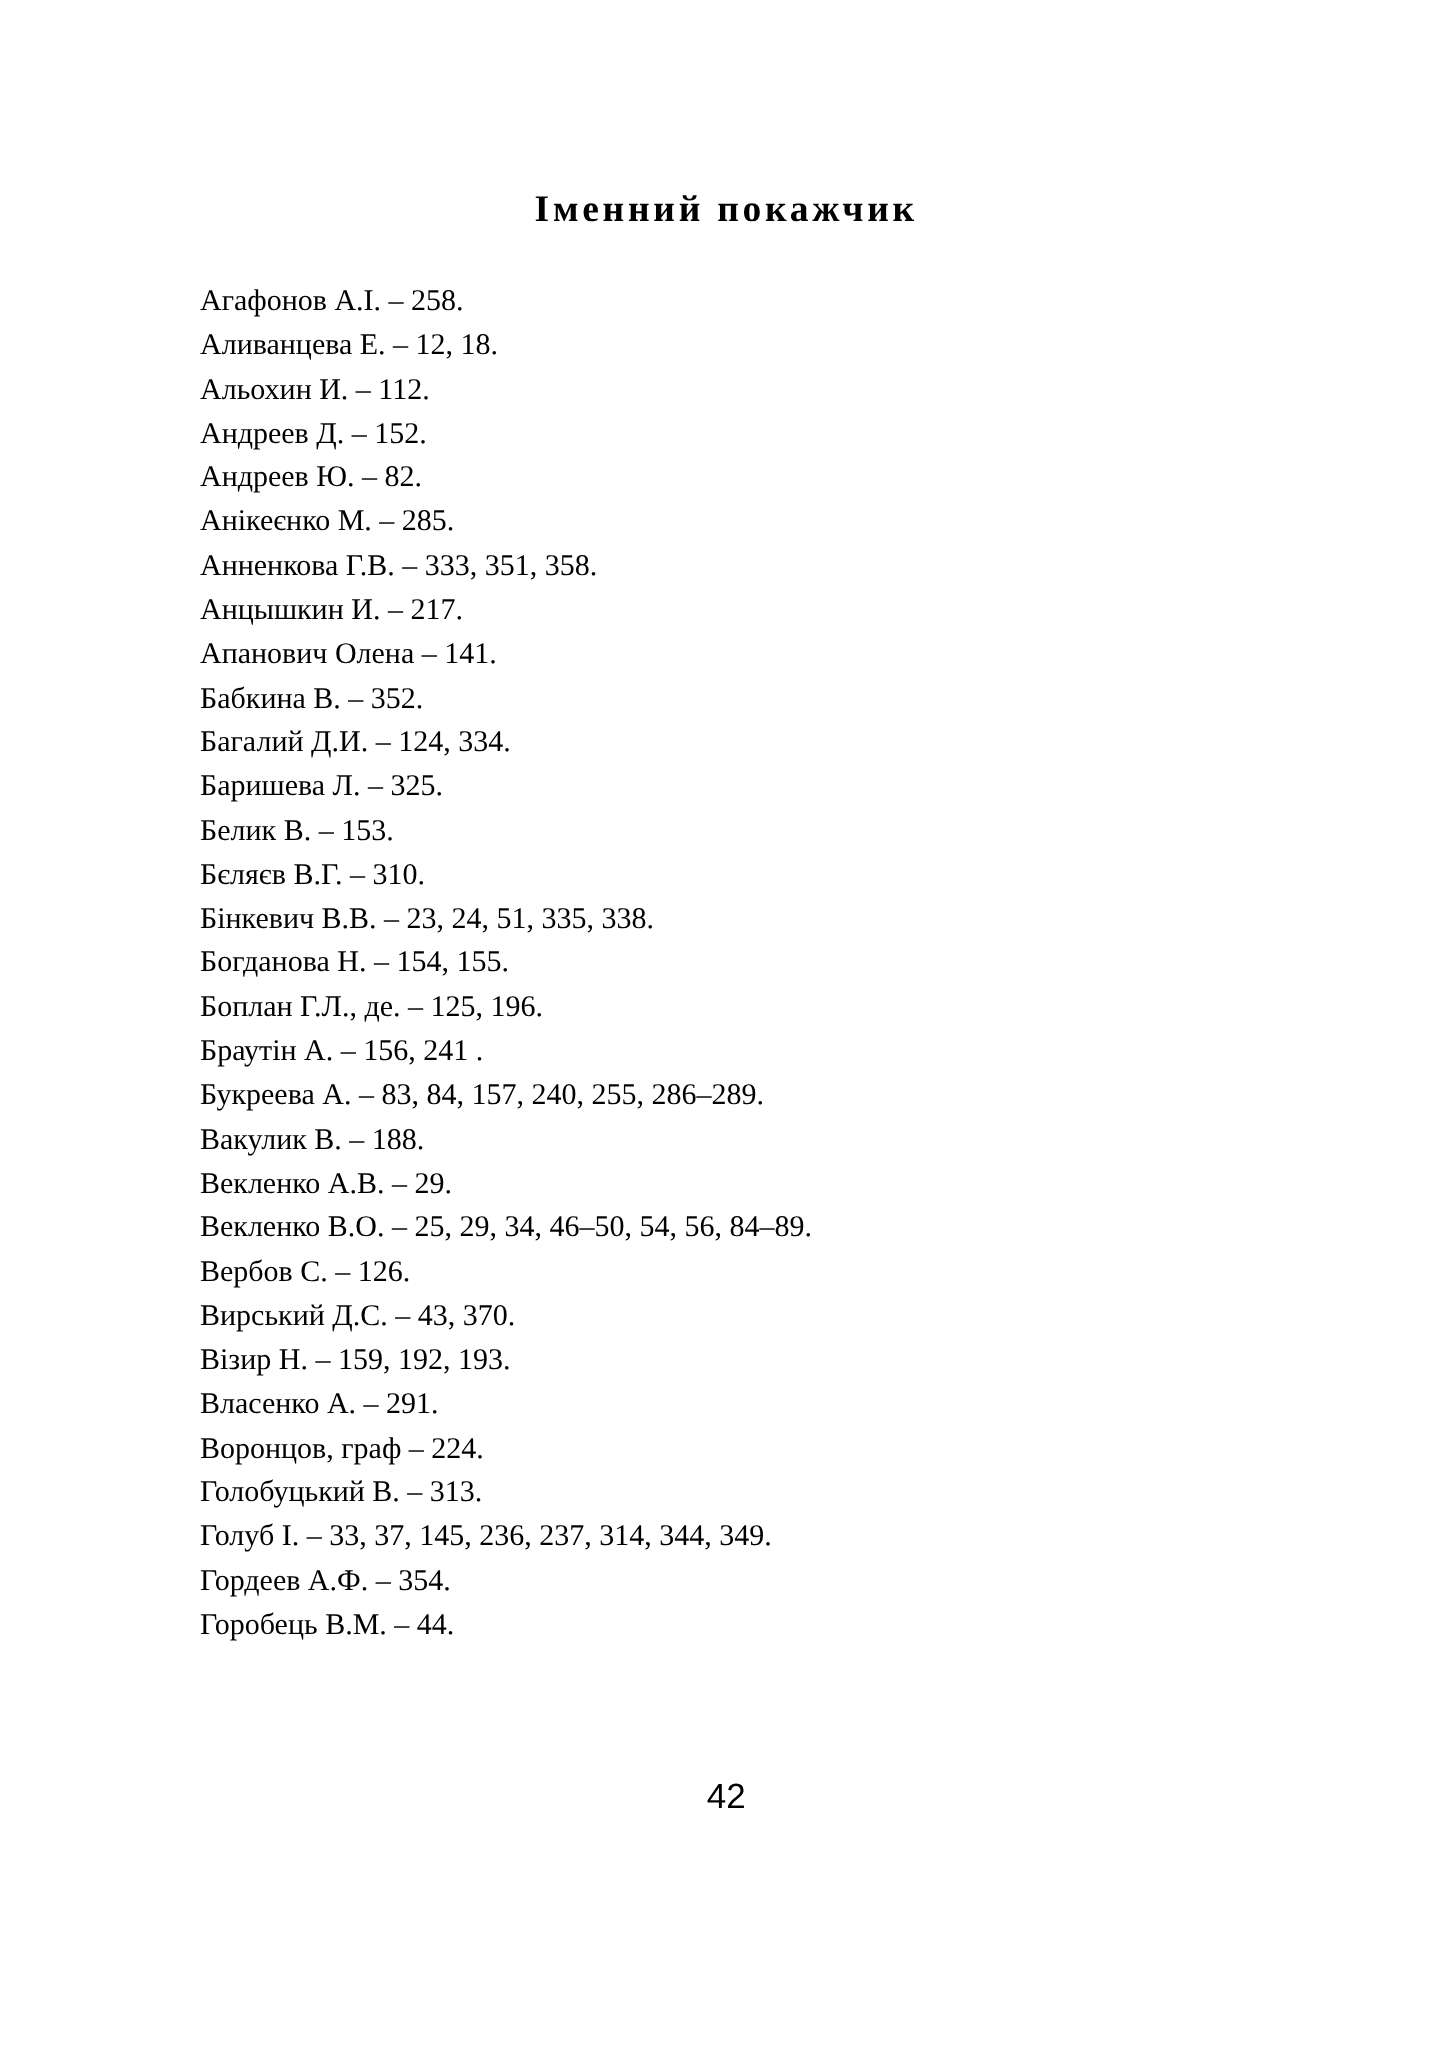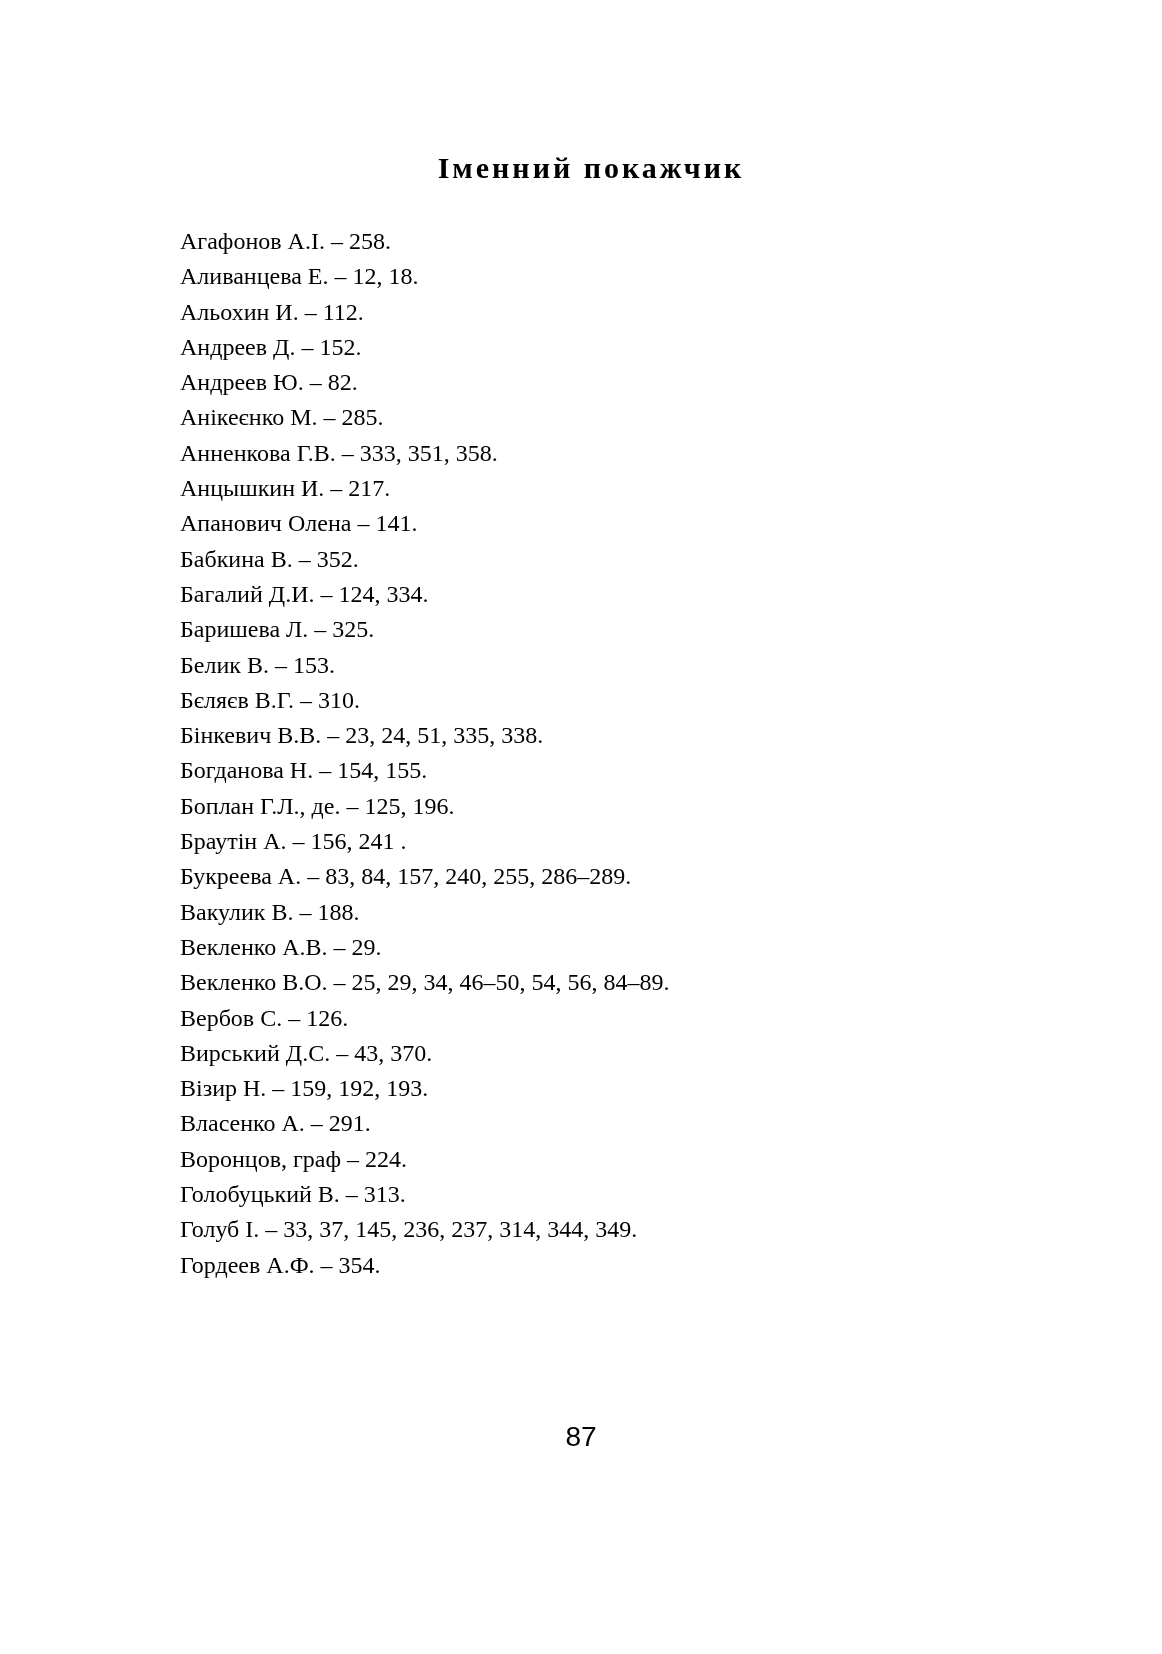--- a/index.html
+++ b/index.html
@@ -9,21 +9,20 @@
     height: 1654px;
     position: relative;
     font-family: "Liberation Serif", serif;
     color: #000000;
     overflow: hidden;
   }
   .page {
     position: absolute;
     inset: 0;
     background: #ffffff;
-    padding-left: 20px;
   }
   .doc-title {
     padding-top: 150px;
     text-align: center;
     font-family: "Liberation Serif", serif;
     font-size: 30px;
     font-weight: 700;
     letter-spacing: 3px;
     line-height: 36px;
     color: #000000;
@@ -81,16 +80,17 @@
       <div class="entry">Векленко А.В. – 29.</div>
       <div class="entry">Векленко В.О. – 25, 29, 34, 46–50, 54, 56, 84–89.</div>
       <div class="entry">Вербов С. – 126.</div>
       <div class="entry">Вирський Д.С. – 43, 370.</div>
       <div class="entry">Візир Н. – 159, 192, 193.</div>
       <div class="entry">Власенко А. – 291.</div>
       <div class="entry">Воронцов, граф – 224.</div>
       <div class="entry">Голобуцький В. – 313.</div>
       <div class="entry">Голуб І. – 33, 37, 145, 236, 237, 314, 344, 349.</div>
       <div class="entry">Гордеев А.Ф. – 354.</div>
+      <div class="entry">Горобець В.М. – 44.</div>
     </div>
 
-  <div class="page-number">87</div>
+  <div class="page-number">42</div>
 </div>
 
 </body></html>

